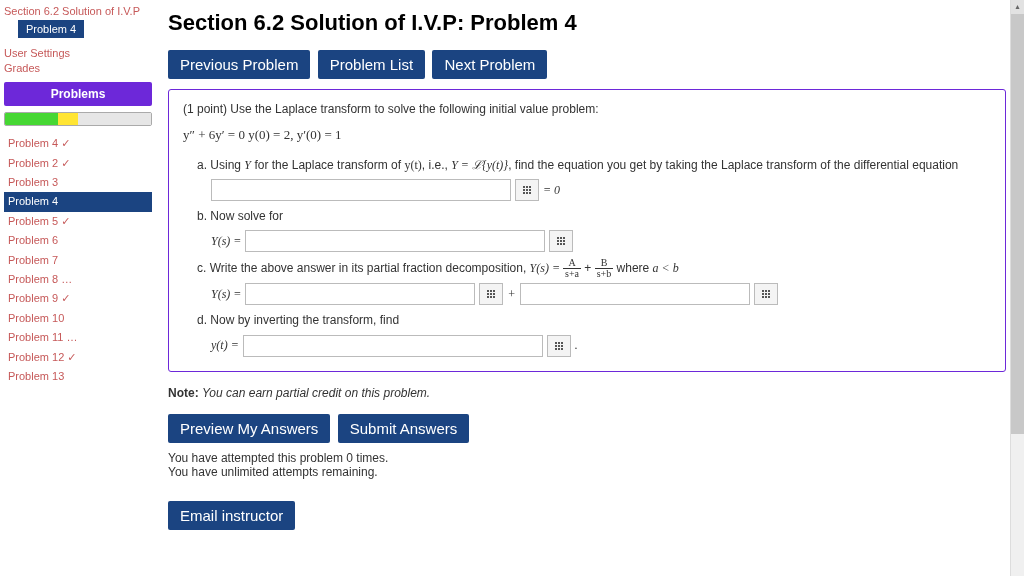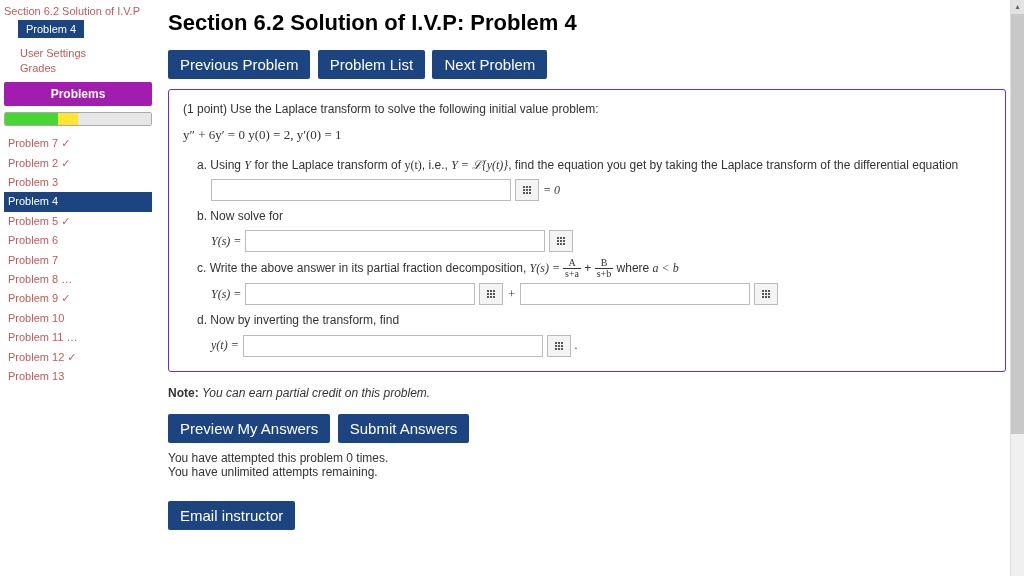--- a/index.html
+++ b/index.html
@@ -1,22 +1,22 @@
 <!DOCTYPE html>
 <html><head>
 <meta charset="utf-8">
 <style>
   * { box-sizing: border-box; margin: 0; padding: 0; }
   body { font-family: "Helvetica Neue", Arial, sans-serif; font-size: 12px; color: #333; background: #fff; }
   .page { display: flex; width: 1024px; }
   .sidebar { width: 160px; padding: 4px 8px 8px 4px; }
   .crumb { color: #c65959; font-size: 11px; line-height: 1.3; }
   .crumb-current { background: #1b4481; color: #fff; padding: 3px 8px; display: inline-block; font-size: 11px; margin: 2px 0 6px 14px; }
-  .side-link { color: #c65959; font-size: 11px; margin: 3px 16px; cursor: pointer; }
-  .problems-hdr { background: #a21caf; color: #fff; text-align: center; padding: 5px 0; font-size: 12px; font-weight: 700; margin: 8px 0 6px; border-radius: 2px; }
+  .side-link { color: #c65959; font-size: 11px; margin: 3px 0; cursor: pointer; }
+  .problems-hdr { background: #6d28d9; color: #fff; text-align: center; padding: 5px 0; font-size: 12px; font-weight: 700; margin: 8px 0 6px; border-radius: 2px; }
   .progress { display: flex; height: 14px; border: 1px solid #aaa; border-radius: 2px; overflow: hidden; margin-bottom: 8px; }
   .progress .g { background: #46d733; }
   .progress .y { background: #ffe533; }
   .progress .r { background: #e6e6e6; flex: 1; }
   .plist { list-style: none; }
   .plist li { padding: 2px 4px; font-size: 11px; color: #c65959; cursor: pointer; line-height: 1.4; }
   .plist li.active { background: #1b4481; color: #fff; }
   .main { flex: 1; padding: 6px 18px 18px 8px; }
   h1 { font-size: 22px; font-weight: 700; margin: 4px 0 14px; color: #000; }
   .btn { background: #1b4481; color: #fff; border: none; padding: 6px 12px; font-size: 15px; margin-right: 4px; cursor: pointer; border-radius: 2px; }
@@ -53,21 +53,21 @@
     <div class="crumb-current">Problem 4</div>
     <div class="side-link">User Settings</div>
     <div class="side-link">Grades</div>
     <div class="problems-hdr">Problems</div>
     <div class="progress">
       <div class="g" style="width: 36%;"></div>
       <div class="y" style="width: 14%;"></div>
       <div class="r"></div>
     </div>
     <ul class="plist">
-        <li>Problem 7 ✓</li>
+        <li>Problem 4 ✓</li>
         <li>Problem 2 ✓</li>
         <li>Problem 3</li>
         <li class="active">Problem 4</li>
         <li>Problem 5 ✓</li>
         <li>Problem 6</li>
         <li>Problem 7</li>
         <li>Problem 8 …</li>
         <li>Problem 9 ✓</li>
         <li>Problem 10</li>
         <li>Problem 11 …</li>

